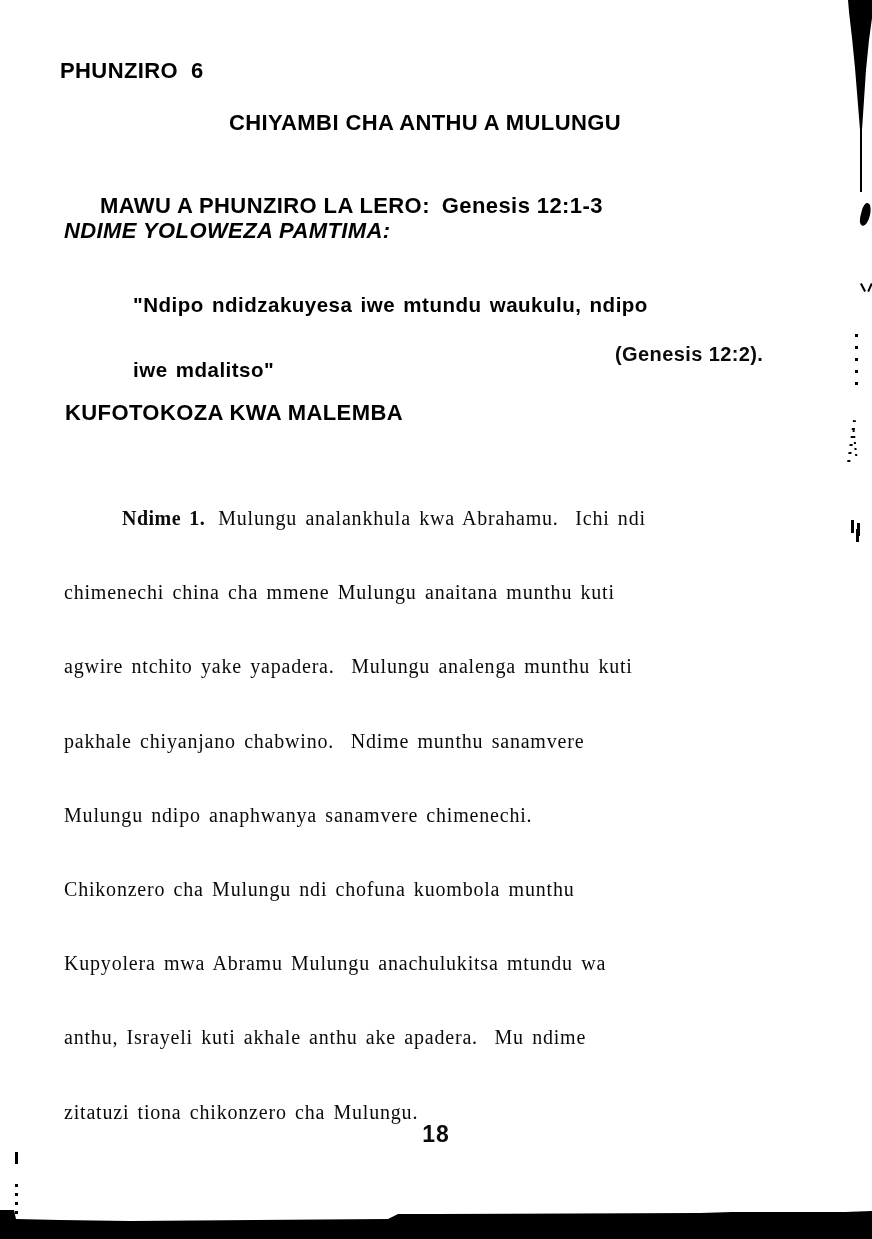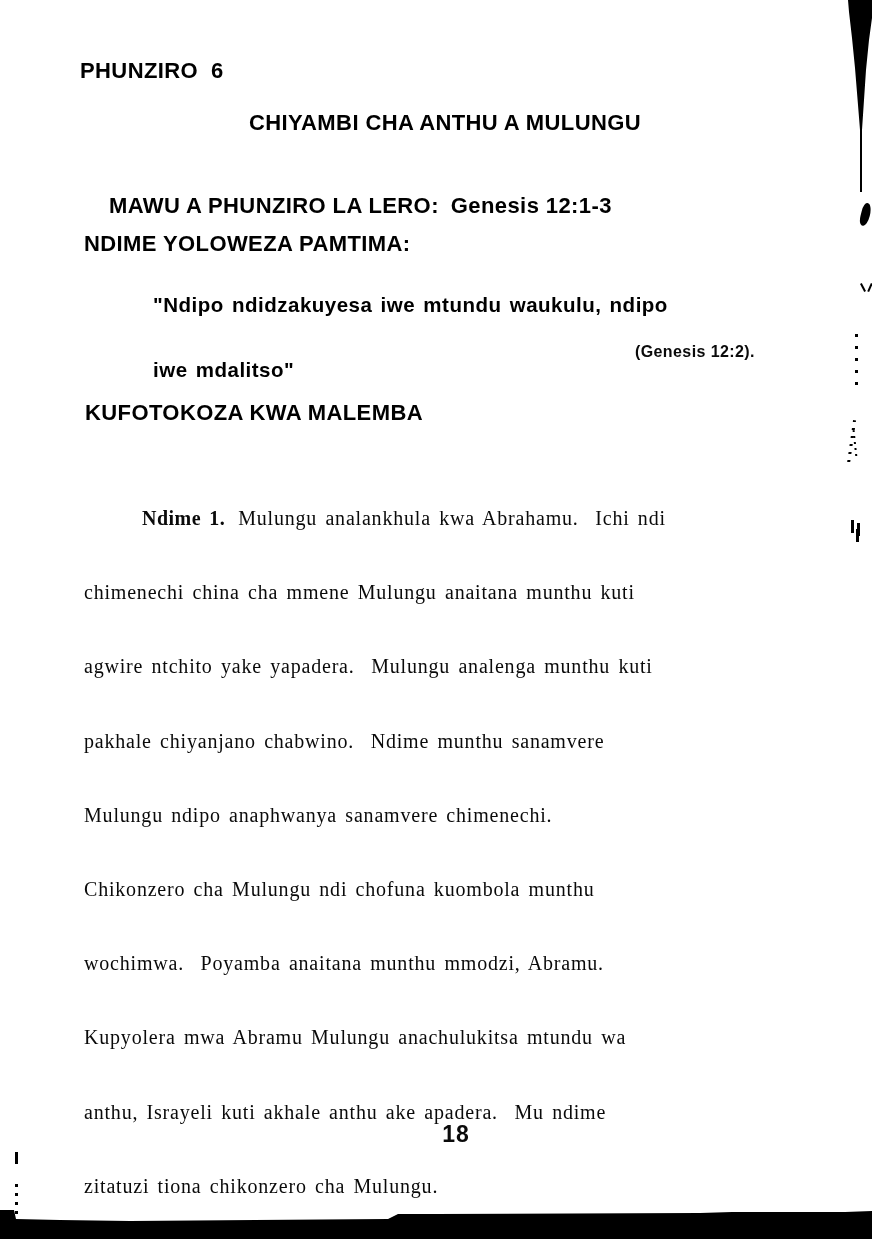--- a/index.html
+++ b/index.html
@@ -5,35 +5,35 @@
   html,body { margin:0; padding:0; background:#e8e8e8; }
   .page {
     position:relative;
     width:872px; height:1239px;
     margin:0 auto;
     background:#ffffff;
     overflow:hidden;
     font-family:"Liberation Sans","DejaVu Sans",sans-serif;
     color:#0a0a0a;
   }
-  .abs { position:absolute; white-space:pre;margin-left:20px; }
+  .abs { position:absolute; white-space:pre; }
 
   
   .h-bold { font-weight:700; font-size:22px; line-height:24px; letter-spacing:.4px; color:#000; }
   .lesson-label   { left:60px;  top:59px; }
   .doc-title      { left:-11px; top:111px; width:872px; text-align:center; }
-  .scripture-line { left:63px;  top:170px; }
+  .scripture-line { left:74px;  top:170px; }
   .scripture-line .ref-gap { margin-right:12px; }
-  .mem-heading    { left:64px;  top:232px; }
+  .mem-heading    { left:64px;  top:219px;font-style:italic; }
   .section-heading{ left:65px;  top:401px;text-align:center; }
 
   
   .quote { left:133px; top:255px; }
   .qline { height:28.5px; line-height:28.5px; font-weight:700; font-size:20.5px; letter-spacing:.5px; word-spacing:2px; white-space:pre; color:#000; }
-  .verse-ref { left:615px; top:343px; font-weight:700; font-size:16px; letter-spacing:.4px; }
+  .verse-ref { left:615px; top:343px; font-weight:700; font-size:20px; letter-spacing:.4px; }
 
   
   .body-text { left:64px; top:458px; font-size:20px; letter-spacing:.8px; word-spacing:2.5px; }
   .bline { height:28.2px; line-height:28.2px; white-space:pre;font-family:Liberation Serif, serif; }
   .indent { padding-left:58px; }
   .lead { font-weight:700; margin-right:13px; letter-spacing:.5px; }
 
   
   .page-number { left:0; top:1121px; width:872px; text-align:center; font-weight:700; font-size:23px; letter-spacing:1px; }
 
@@ -89,21 +89,20 @@
 
   <div class="abs h-bold section-heading">KUFOTOKOZA KWA MALEMBA</div>
 
   <div class="abs body-text">
     <div class="bline indent"><span class="lead">Ndime 1.</span><span>Mulungu analankhula kwa Abrahamu.  Ichi ndi</span></div>
     <div class="bline">chimenechi china cha mmene Mulungu anaitana munthu kuti</div>
     <div class="bline">agwire ntchito yake yapadera.  Mulungu analenga munthu kuti</div>
     <div class="bline">pakhale chiyanjano chabwino.  Ndime munthu sanamvere</div>
     <div class="bline">Mulungu ndipo anaphwanya sanamvere chimenechi.</div>
     <div class="bline">Chikonzero cha Mulungu ndi chofuna kuombola munthu</div>
-    <div class="bline">wochimwa.  Poyamba anaitana munthu mmodzi, Abramu.</div>
     <div class="bline">Kupyolera mwa Abramu Mulungu anachulukitsa mtundu wa</div>
     <div class="bline">anthu, Israyeli kuti akhale anthu ake apadera.  Mu ndime</div>
     <div class="bline">zitatuzi tiona chikonzero cha Mulungu.</div>
 
     
     
     
     
     
     

